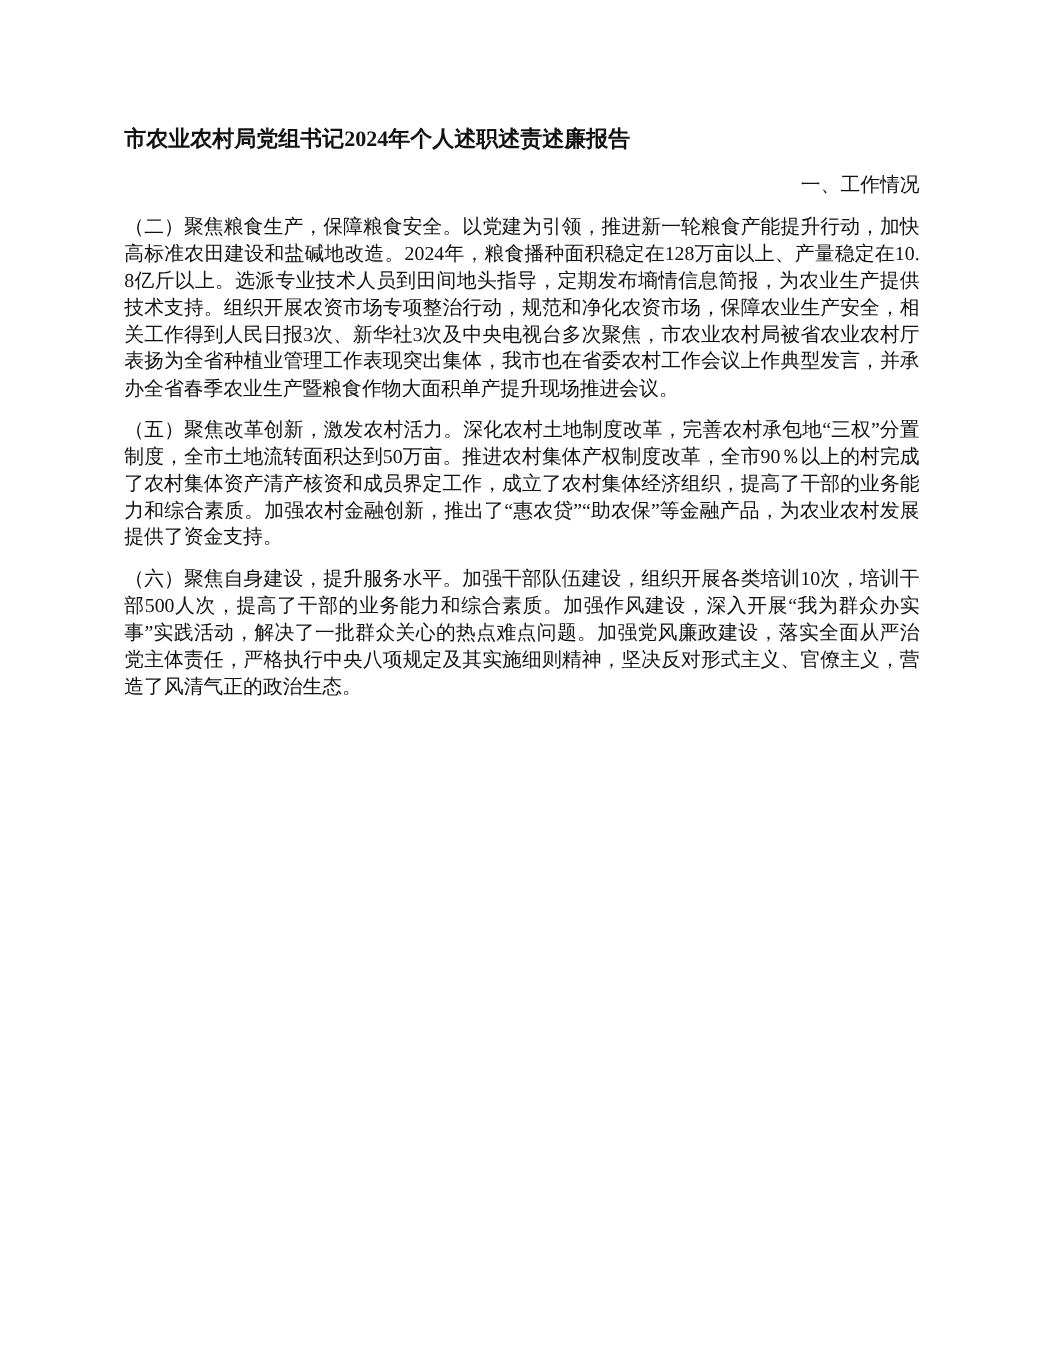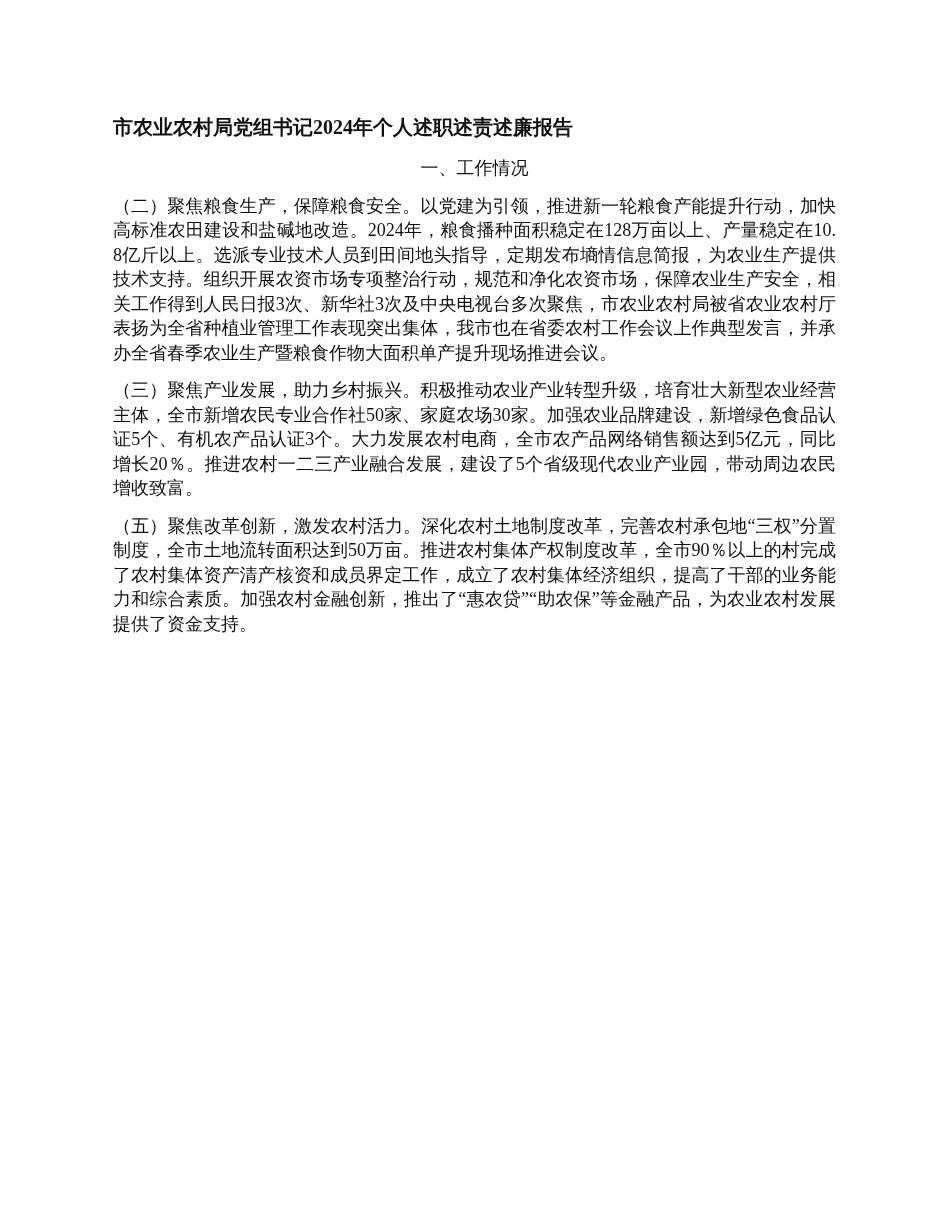--- a/index.html
+++ b/index.html
@@ -30,27 +30,27 @@
   }
   .doc-body p {
     font-size: 18px;
     line-height: 24.5px;
     margin: 0 0 13px 0;
     text-align: justify;
     text-justify: inter-character;
     word-break: break-all;
   }
   .doc-body p.heading {
-    text-align: center;
+    text-align: right;
   }
 </style>
 </head>
 <body>
 
 <div class="page">
   <h1 class="doc-title">市农业农村局党组书记2024年个人述职述责述廉报告</h1>
   <div class="doc-body">
       <p class="heading">一、工作情况</p>
       <p class="body">（二）聚焦粮食生产，保障粮食安全。以党建为引领，推进新一轮粮食产能提升行动，加快高标准农田建设和盐碱地改造。2024年，粮食播种面积稳定在128万亩以上、产量稳定在10.8亿斤以上。选派专业技术人员到田间地头指导，定期发布墒情信息简报，为农业生产提供技术支持。组织开展农资市场专项整治行动，规范和净化农资市场，保障农业生产安全，相关工作得到人民日报3次、新华社3次及中央电视台多次聚焦，市农业农村局被省农业农村厅表扬为全省种植业管理工作表现突出集体，我市也在省委农村工作会议上作典型发言，并承办全省春季农业生产暨粮食作物大面积单产提升现场推进会议。</p>
-      <p class="body">（三）聚焦产业发展，助力乡村振兴。积极推动农业产业转型升级，培育壮大新型农业经营主体，全市新增农民专业合作社50家、家庭农场30家。加强农业品牌建设，新增绿色食品认证5个、有机农产品认证3个。大力发展农村电商，全市农产品网络销售额达到5亿元，同比增长20％。推进农村一二三产业融合发展，建设了5个省级现代农业产业园，带动周边农民增收致富。</p>
       <p class="body">（五）聚焦改革创新，激发农村活力。深化农村土地制度改革，完善农村承包地“三权”分置制度，全市土地流转面积达到50万亩。推进农村集体产权制度改革，全市90％以上的村完成了农村集体资产清产核资和成员界定工作，成立了农村集体经济组织，提高了干部的业务能力和综合素质。加强农村金融创新，推出了“惠农贷”“助农保”等金融产品，为农业农村发展提供了资金支持。</p>
+      <p class="body">（六）聚焦自身建设，提升服务水平。加强干部队伍建设，组织开展各类培训10次，培训干部500人次，提高了干部的业务能力和综合素质。加强作风建设，深入开展“我为群众办实事”实践活动，解决了一批群众关心的热点难点问题。加强党风廉政建设，落实全面从严治党主体责任，严格执行中央八项规定及其实施细则精神，坚决反对形式主义、官僚主义，营造了风清气正的政治生态。</p>
     </div>
 </div>
 
 </body></html>

